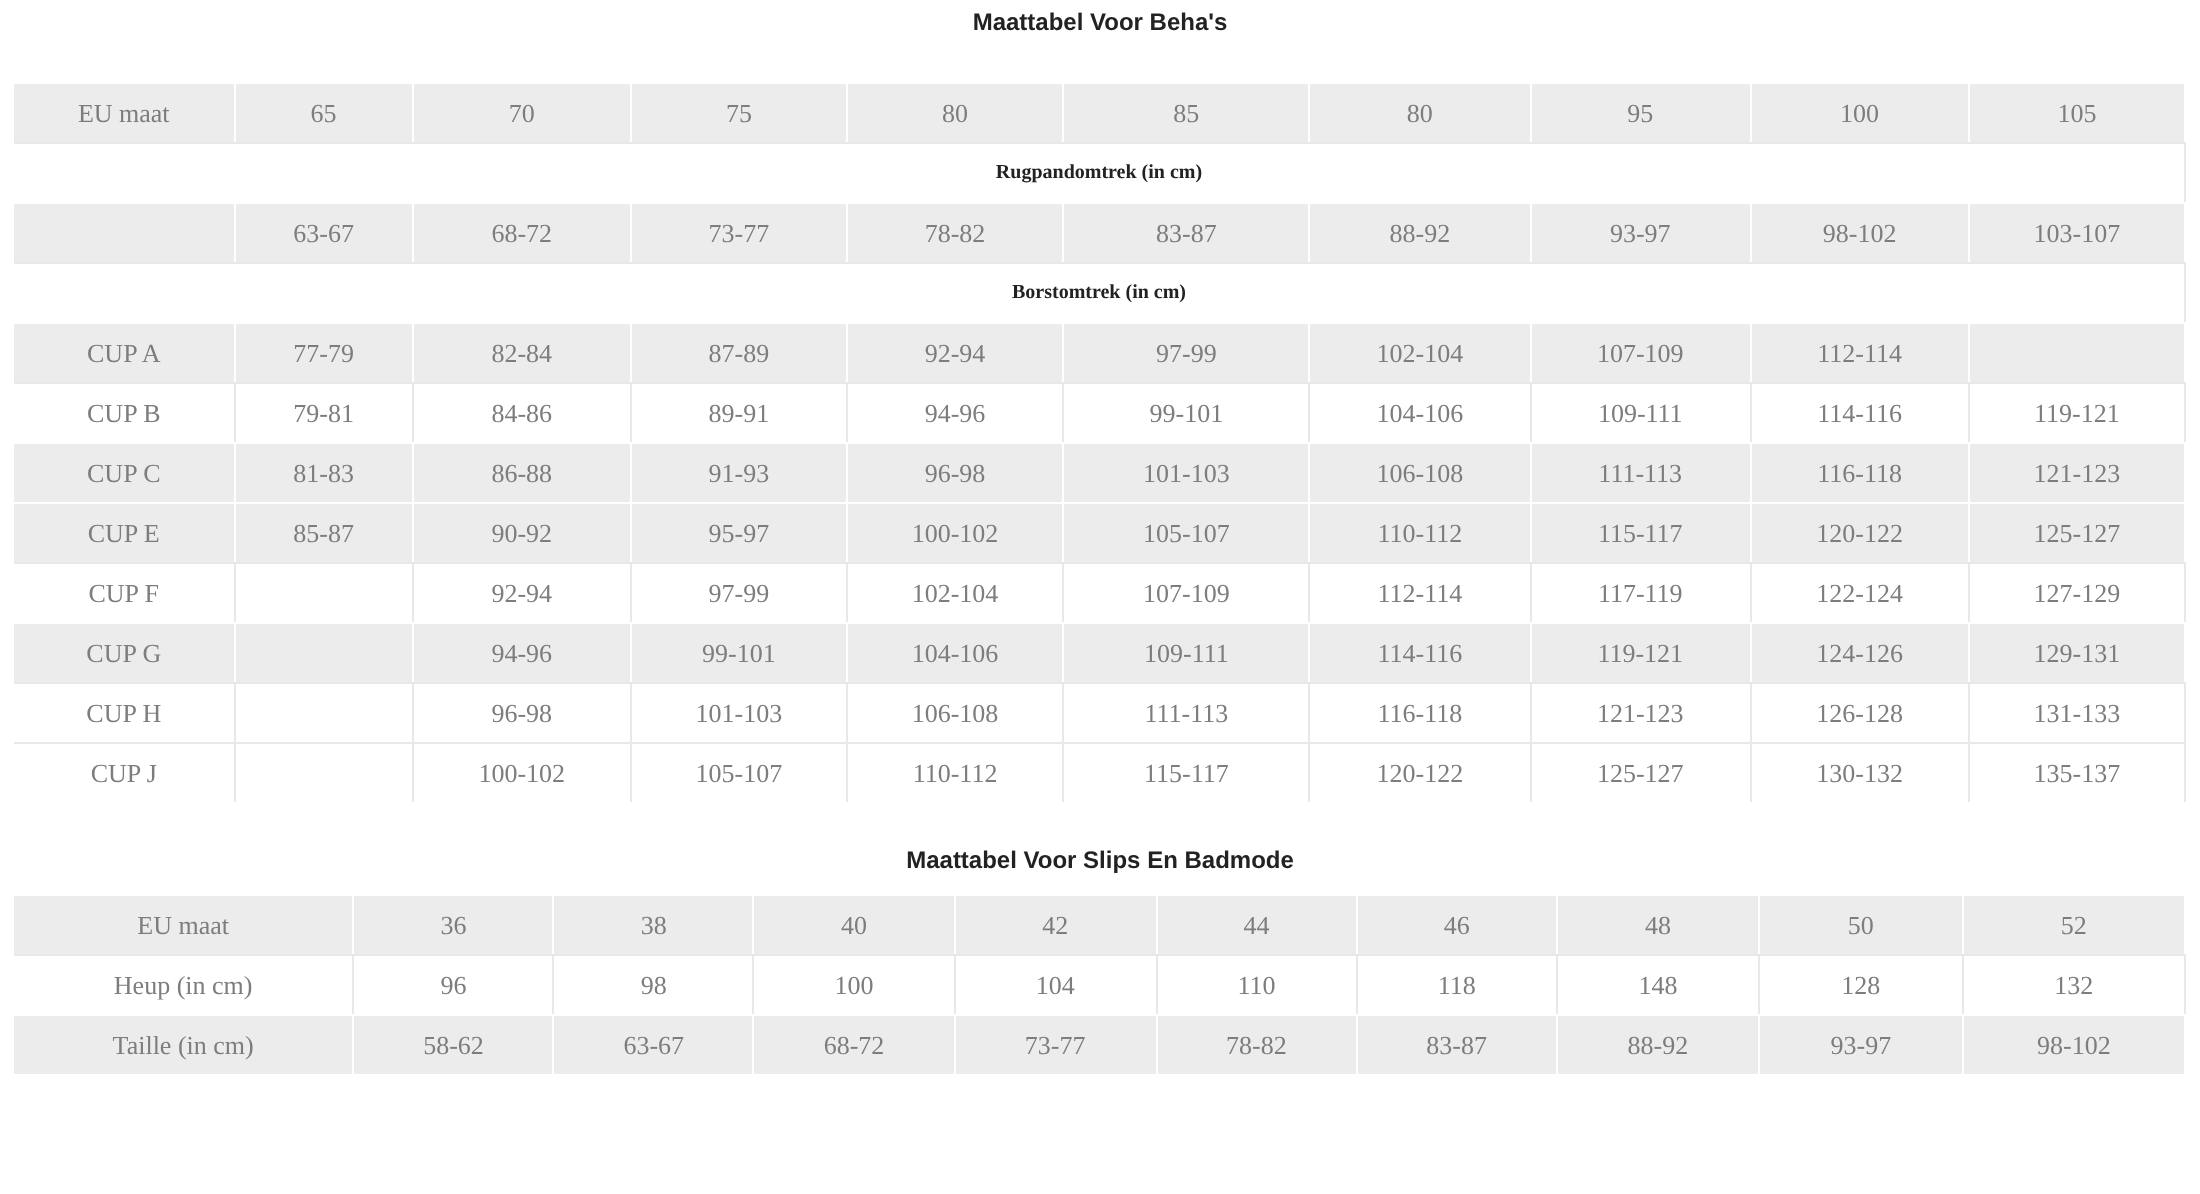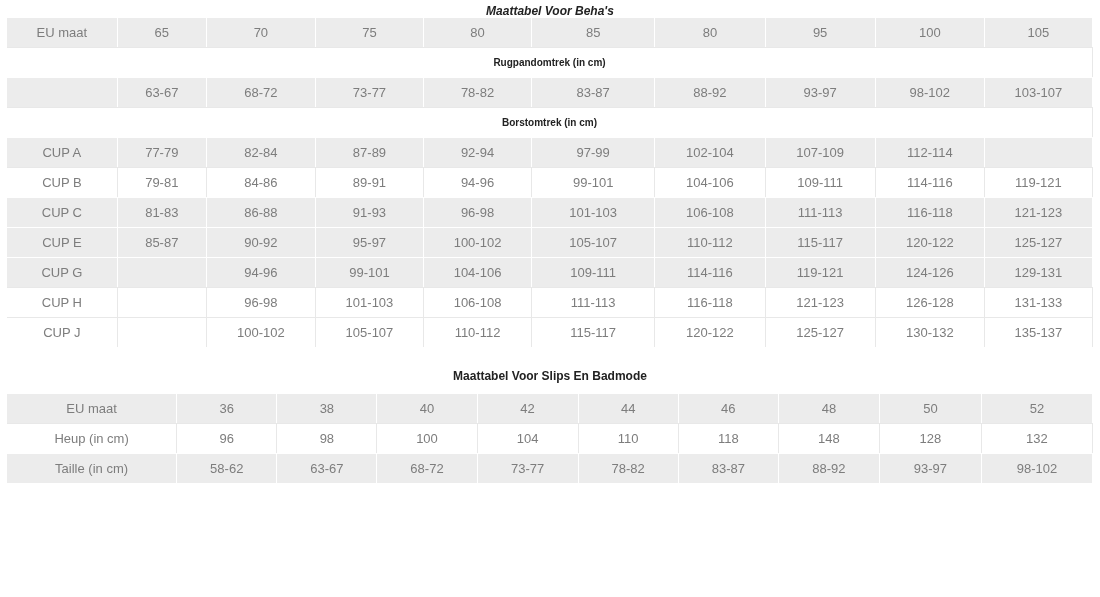--- a/index.html
+++ b/index.html
@@ -15,27 +15,28 @@
   .wrap {
     padding: 0 7px;
   }
   .tbl-title {
     font-size: 12px;
     line-height: 12px;
     font-weight: bold;
     color: #222222;
     text-align: center;
   }
-  #bra-title { padding: 5px 0 0; font-style: italic; }
+  #bra-title { padding: 5px 0 24px; }
   #slip-title { padding: 23px 0 11px; }
   table.size-table {
     width: 100%;
     border-collapse: separate;
     border-spacing: 0;
     table-layout: fixed;
+    font-family: Liberation Serif, serif;
   }
   table.size-table td {
     height: 30px;
     box-sizing: border-box;
     padding: 0 4px;
     text-align: center;
     vertical-align: middle;
     font-size: 13px;
     color: #7d7d7d;
     white-space: nowrap;
@@ -151,20 +152,32 @@
           <td>85-87</td>
           <td>90-92</td>
           <td>95-97</td>
           <td>100-102</td>
           <td>105-107</td>
           <td>110-112</td>
           <td>115-117</td>
           <td>120-122</td>
           <td>125-127</td>
         </tr>
+        <tr class="white">
+          <td>CUP F</td>
+          <td></td>
+          <td>92-94</td>
+          <td>97-99</td>
+          <td>102-104</td>
+          <td>107-109</td>
+          <td>112-114</td>
+          <td>117-119</td>
+          <td>122-124</td>
+          <td>127-129</td>
+        </tr>
         <tr class="gray">
           <td>CUP G</td>
           <td></td>
           <td>94-96</td>
           <td>99-101</td>
           <td>104-106</td>
           <td>109-111</td>
           <td>114-116</td>
           <td>119-121</td>
           <td>124-126</td>

